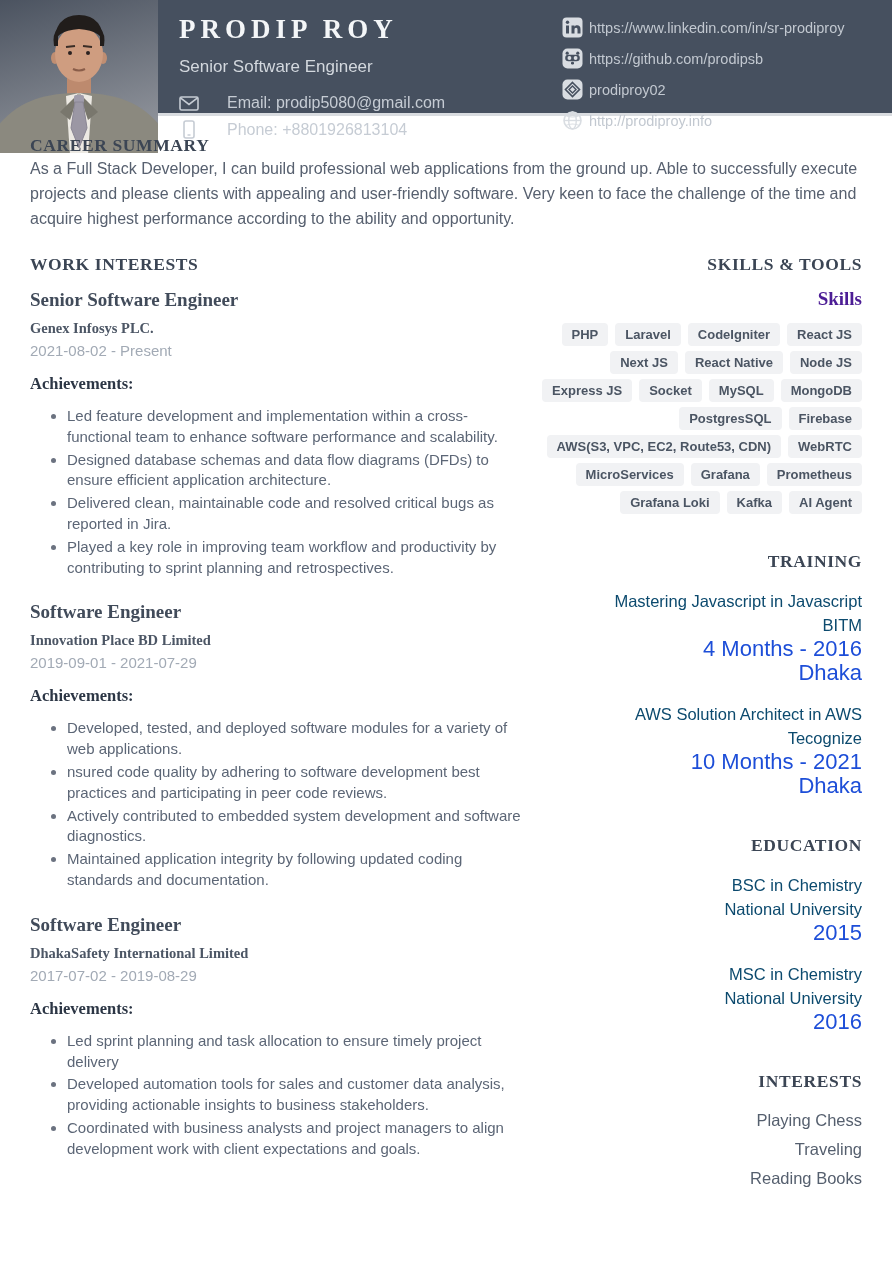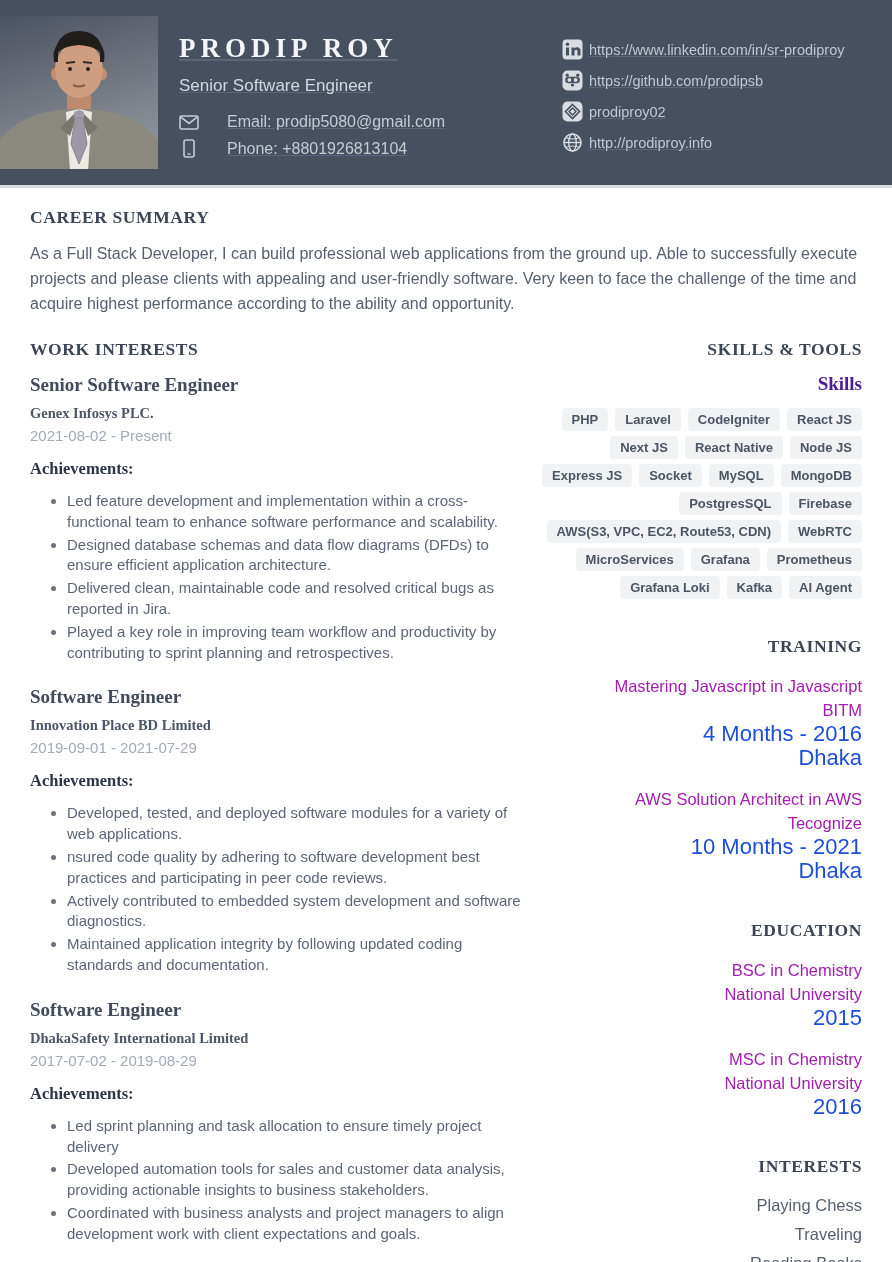--- a/index.html
+++ b/index.html
@@ -3,23 +3,22 @@
 <meta charset="utf-8">
 <style>
   * { margin:0; padding:0; box-sizing:border-box; }
   html,body { background:#ffffff; }
   body {
     width:892px; height:1262px; margin:0 auto; position:relative;
     font-family:"Liberation Sans", sans-serif; color:#5c6676; overflow:hidden;
   }
   
   .header {
-    display:flex; align-items:center; height:188px; background:#46505F;
+    display:flex; align-items:flex-start; height:116px; background:#46505F;
     border-bottom:3px solid #d9dce0;
-    text-decoration:underline;
   }
   .photo-wrap { width:158px; height:153px; flex:0 0 158px; overflow:hidden; }
   .photo-wrap svg { display:block; }
   .head-main { flex:1 1 auto; padding:14px 0 0 21px; }
   .name {
     font-family:"Liberation Serif", serif; font-weight:bold; font-size:27px;
     letter-spacing:5px; color:#f4f6f8; margin-bottom:12px;
   }
   .role { font-size:17px; color:#d3d8de; margin-bottom:17px; }
   .contact-row { display:flex; align-items:center; gap:28px; margin-bottom:8px;
@@ -29,21 +28,21 @@
   .link-row { display:flex; align-items:center; gap:6px; margin-bottom:10px;
     font-size:14.5px; color:#c2c8d0; }
   .link-row .licon { width:21px; height:21px; flex:0 0 21px; }
   
   .content { padding:0 30px; }
   .sec-heading {
     font-family:"Liberation Serif", serif; font-weight:bold; font-size:17.5px;
     color:#3b4554; letter-spacing:0.6px;
   }
   .summary { margin-top:19px; }
-  .summary p { margin-top:13px; font-size:16px; line-height:25px; color:#57606f; }
+  .summary p { font-size:16px; line-height:25px; color:#57606f; }
   .columns { display:flex; justify-content:space-between; margin-top:23px; }
   .col-left { width:492px; }
   .col-right { width:326px; text-align:right; }
   
   .job { margin-top:14px; }
   .job + .job { margin-top:23px; }
   .job-title { font-family:"Liberation Serif", serif; font-weight:bold;
     font-size:19px; color:#414b5a; }
   .job-company { font-family:"Liberation Serif", serif; font-weight:bold;
     font-size:14.5px; color:#4c5665; margin-top:9px; }
@@ -55,21 +54,21 @@
   .ach-list li::marker { color:#6b7280; }
   
   .skills-sub { font-family:"Liberation Serif", serif; font-weight:bold;
     font-size:19px; color:#4c1d95; margin-top:13px; }
   .pills { display:flex; flex-wrap:wrap; justify-content:flex-end;
     gap:5px 7px; margin-top:13px; }
   .pill { background:#f1f2f4; border-radius:4px; padding:4px 10px;
     font-size:13px; font-weight:bold; color:#4b5563; white-space:nowrap; }
   .r-sec { margin-top:37px; }
   .r-item { margin-top:17px; }
-  .r-line { font-size:16.5px; line-height:24px; color:#a21caf; }
+  .r-line { font-size:16.5px; line-height:24px; color:#0c4a6e; }
   .r-muted { font-size:22px; line-height:24px; color:#1d4ed8; }
   .int-item { font-size:16.5px; line-height:29px; color:#555f6e; }
   .interests .r-item { margin-top:14px; }
 </style>
 </head>
 <body>
 
 <div class="header">
 
   <div class="photo-wrap">

